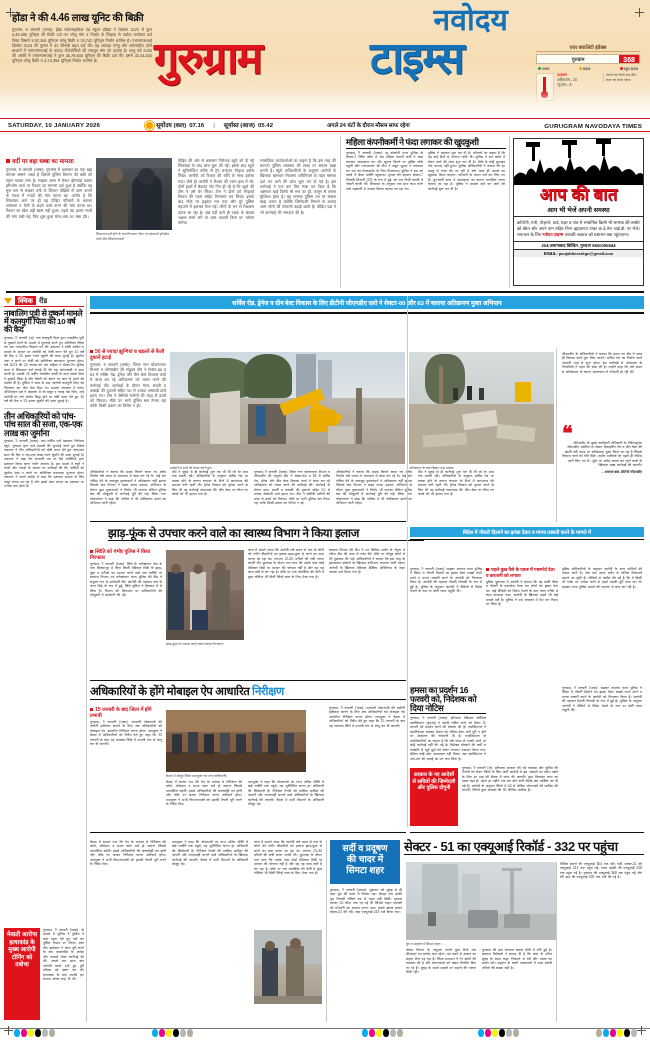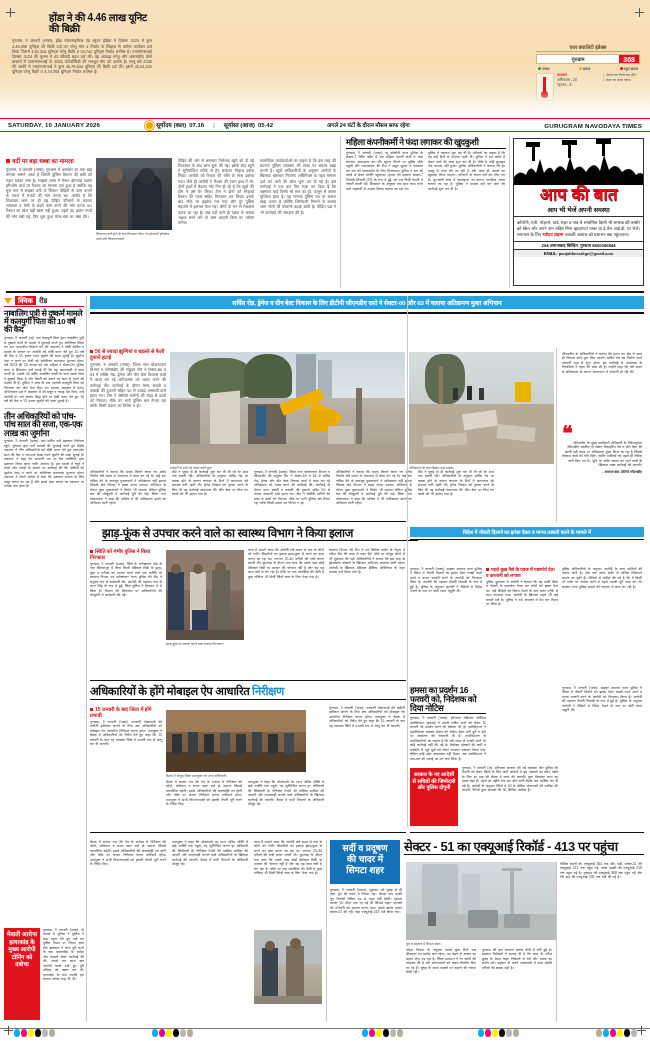--- a/index.html
+++ b/index.html
@@ -28,21 +28,21 @@
     background:linear-gradient(180deg,#f7e2c0 0%,#f6ddb4 55%,#faf0dd 100%);}
   .mast-wash{position:absolute;left:0;bottom:0;width:650px;height:26px;
     background:linear-gradient(180deg,rgba(250,240,221,0) 0%,#fdf7ec 70%,#fff 100%);}
   .crop-tl{position:absolute;left:6px;top:8px;width:9px;height:9px;}
   .crop-tl:before,.crop-tr:before{content:"";position:absolute;left:0;top:4px;width:9px;height:1px;background:#555;}
   .crop-tl:after,.crop-tr:after{content:"";position:absolute;left:4px;top:0;width:1px;height:9px;background:#555;}
   .crop-tr{position:absolute;right:6px;top:8px;width:9px;height:9px;}
 
   .lead-box{position:absolute;left:12px;top:12px;width:140px;}
   .lead-title{font-size:10px;font-weight:bold;color:#111;line-height:1.12;
-    letter-spacing:-0.2px;border-bottom:1px solid transparent;margin-left:37px;}
+    letter-spacing:-0.2px;border-bottom:1px solid transparent;}
   .lead-body{margin-top:3px;font-size:3.9px;}
 
   .mast-logo{position:absolute;left:150px;top:6px;width:380px;height:104px;}
   .logo-navo{position:absolute;right:22px;top:-1px;font-size:30px;font-weight:bold;
     color:#1571b8;line-height:1;}
   .logo-gur{position:absolute;left:4px;top:30px;font-size:44px;font-weight:bold;
     color:#e0121c;line-height:1;letter-spacing:-1.5px;text-shadow:0.8px 0.8px 0 #8d0a10;}
   .logo-tim{position:absolute;left:220px;top:30px;font-size:44px;font-weight:bold;
     color:#1571b8;line-height:1;letter-spacing:-1.5px;text-shadow:0.8px 0.8px 0 #0c4f82;}
 
@@ -139,20 +139,25 @@
 
   <div class="masthead">
     <div class="crop-tl"></div>
     <div class="crop-tr"></div>
 
     <div class="lead-box">
       <div class="lead-title">होंडा ने की 4.46 लाख यूनिट की बिक्री</div>
       <div class="lead-body blur">गुरुग्राम, 9 जनवरी (भाषा): होंडा मोटरसाइकिल एंड स्कूटर इंडिया ने दिसंबर 2025 में कुल 4,46,096 यूनिट्स की बिक्री दर्ज कर घरेलू मांग व निर्यात के लिहाज़ से पर्याप्त कारोबार दर्ज किया जिसमें 3,92,306 यूनिट्स घरेलू बिक्री व 53,742 यूनिट्स निर्यात शामिल है। एचएमएसआई दिसंबर 2024 की तुलना में 45 फीसदी बढ़त दर्ज की। यह आंकड़ा घरेलू और अंतरराष्ट्रीय दोनों बाजारों में एचएमएसआई के उत्पाद पोर्टफोलियो की मजबूत मांग को दर्शाता है। चालू वर्ष 2026 की अवधि में एचएमएसआई ने कुल 46,78,604 यूनिट्स की बिक्री दर्ज की। इसमें 42,04,420 यूनिट्स घरेलू बिक्री व 4,74,394 यूनिट्स निर्यात शामिल है।</div>
     </div>
 
+    <div class="mast-logo">
+      <div class="logo-navo">नवोदय</div>
+      <div class="logo-gur">गुरुग्राम</div>
+      <div class="logo-tim">टाइम्स</div>
+    </div>
 
     <div class="aqi">
       <div class="aqi-title">एयर क्वालिटी इंडेक्स</div>
       <div class="aqi-row">
         <div class="aqi-city">गुरुग्राम</div>
         <div class="aqi-val">368</div>
       </div>
       <div class="aqi-leg">
         <span>
             <i class="dot" style="background:#1a9c3c"></i>
@@ -353,21 +358,21 @@
   <div class="col" style="left:562px;top:426px;width:80px;">
     <div class="quote-mark">❝</div>
     <div class="blur t4" style="text-align:right;margin-top:1px;">जीएमडीए के मुख्य कार्यकारी अधिकारी के निर्देशानुसार जीएमडीए संबंधित दो सेक्टर डिवाइडिंग रोड व ग्रीन बेल्ट की खाली पड़ी जगह पर अतिक्रमण मुक्त किया जा रहा है जिससे विकास कार्य को गति मिले। जमीन मालिकों को पहले ही नोटिस जारी किए गए थे। भूमि पर अवैध कब्जा कर रहने वालों के खिलाफ सख्त कार्रवाई की जाएगी।</div>
     <div class="t4" style="text-align:right;font-weight:bold;color:#333;margin-top:1px;">– आरएस बाठ, डीटीपी जीएमडीए</div>
   </div>
 
   <div class="hrule" style="left:90px;top:521px;width:316px;height:1.2px;background:#111;"></div>
   <div class="vrule" style="left:407px;top:296px;height:226px;"></div>
   <div class="vrule" style="left:556px;top:348px;height:174px;"></div>
 
-  <div class="col" style="left:102px;top:527px;width:316px;">
+  <div class="col" style="left:108px;top:527px;width:316px;">
     <div class="hd-xl" style="font-size:11.6px;">झाड़-फूंक से उपचार करने वाले का स्वास्थ्य विभाग ने किया इलाज</div>
     <div style="height:1.2px;background:#111;margin-top:1px;"></div>
   </div>
   <div class="col" style="left:90px;top:548px;width:72px;">
     <div class="subhd" style="font-size:5px;"><i class="bullet" style="width:3px;height:3px;"></i><span class="hl-red">स्थिति को गंभीर पुलिस ने किया गिरफ्तार</span></div>
     <div class="blur t4" style="margin-top:2px;">गुरुग्राम, 9 जनवरी (भाषा): जिले के फर्रुखनगर क्षेत्र के गांव सिकंदरपुर में बिना किसी मेडिकल डिग्री के झाड़-फूंक व मरीजों का उपचार करने वाले एक व्यक्ति पर स्वास्थ्य विभाग एवं फर्रुखनगर थाना पुलिस की टीम ने संयुक्त रूप से छापेमारी की। आरोपी की पहचान गांव के करन सिंह के रूप में हुई, जिसे पुलिस ने हिरासत में ले लिया है। विभाग की शिकायत पर अधिकारियों की मौजूदगी में छापेमारी की गई।</div>
   </div>
   <div class="col" style="left:166px;top:550px;width:78px;">
     <div class="photo ph-room" style="width:78px;height:90px;">
       <div style="position:absolute;left:0;top:0;width:78px;height:40px;background:#8d7c6d;"></div>
@@ -459,21 +464,21 @@
   <div class="hrule" style="left:410px;top:832px;width:234px;height:1.2px;background:#111;"></div>
   <div class="hrule" style="left:90px;top:832px;width:316px;height:1.2px;background:#111;"></div>
 
   <div class="bluebox" style="position:absolute;left:330px;top:840px;width:70px;height:44px;font-size:9px;padding:3px 2px;">
     <div>सर्दी व प्रदूषण</div>
     <div>की चादर में</div>
     <div>सिमटा शहर</div>
   </div>
 
   <div class="col" style="left:404px;top:840px;width:240px;">
-    <div class="hd-xl" style="font-size:13px;">सेक्टर - 51 का एक्यूआई रिकॉर्ड - 413 पर पहुंचा</div>
+    <div class="hd-xl" style="font-size:13px;">सेक्टर - 51 का एक्यूआई रिकॉर्ड - 332 पर पहुंचा</div>
     <div style="height:1.2px;background:#111;margin-top:1px;"></div>
   </div>
 
   <div class="col" style="left:330px;top:888px;width:72px;">
     <div class="blur t4">गुरुग्राम, 9 जनवरी (संजय): शुक्रवार को सुबह से ही शहर धुंध की चादर में लिपटा रहा। दोपहर बाद हल्की धूप निकली लेकिन ठंड से राहत नहीं मिली। दृश्यता घटकर 50 मीटर तक रह गई थी जिससे वाहन चालकों को परेशानी का सामना करना पड़ा। सबसे खराब हालत सेक्टर-51 की रही, जहां एक्यूआई 413 दर्ज किया गया।</div>
   </div>
 
   <div class="col" style="left:406px;top:862px;width:150px;">
     <div class="photo ph-smog" style="width:150px;height:78px;">
       <div style="position:absolute;left:0;top:0;width:150px;height:52px;background:linear-gradient(180deg,#d4dadd,#c9d0d2);"></div>

